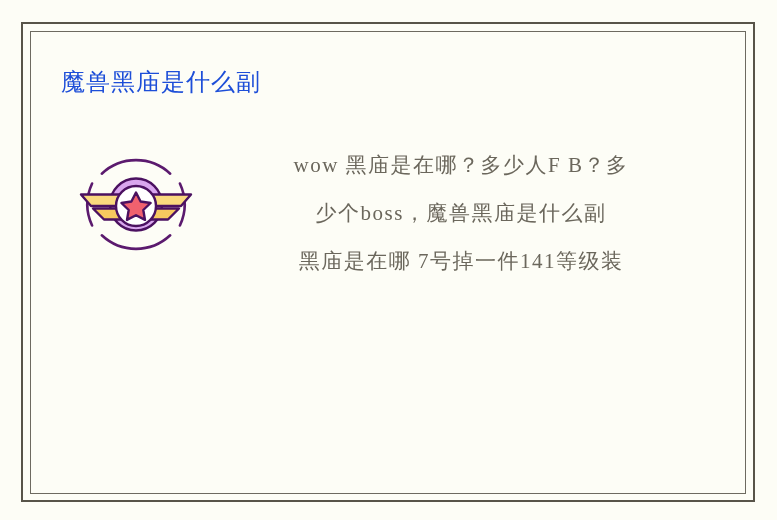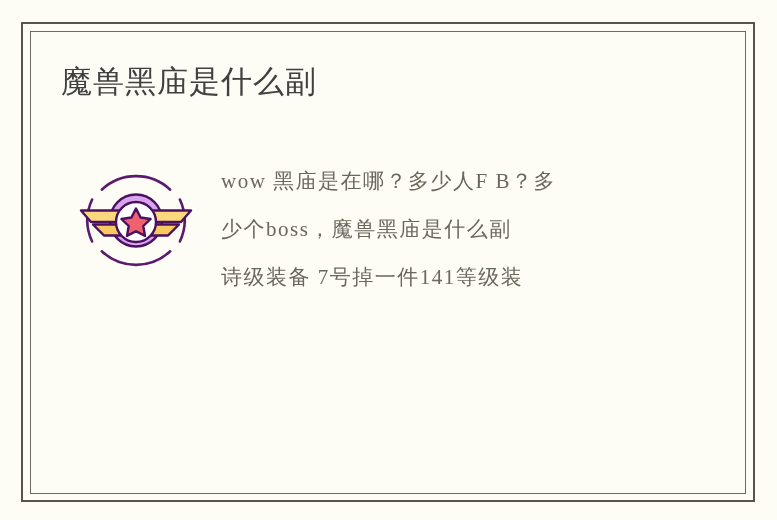--- a/index.html
+++ b/index.html
@@ -39,37 +39,38 @@
     height: 463px;
     border: 1px solid #6d6a60;
     box-sizing: border-box;
   }
 
   
   .page-title {
     position: absolute;
     left: 61px;
     top: 62px;
-    font-size: 31px;
+    font-size: 24px;
     line-height: 40px;
     letter-spacing: 1px;
-    color: #404040;
+    color: #1d4ed8;
     font-family: "Liberation Sans", sans-serif;
     font-weight: 400;
     white-space: nowrap;
   }
 
   
   .content-row {
     position: absolute;
     left: 61px;
-    top: 155px;
+    top: 139px;
     width: 640px;
     display: flex;
     align-items: flex-start;
+    text-align: center;
   }
 
   .badge-wrap {
     width: 150px;
     flex: 0 0 150px;
     display: flex;
     align-items: flex-start;
     justify-content: center;
     padding-top: 8px;
   }
@@ -125,18 +126,18 @@
 
         <circle cx="65" cy="59" r="20" fill="#ffffff" stroke="#4b1160" stroke-width="2.4"></circle>
 
         <path d="M 65 45.5 L 69.6 54.5 L 79.6 56 L 72.3 63 L 74 72.9 L 65 68.2 L 56 72.9 L 57.7 63 L 50.4 56 L 60.4 54.5 Z" fill="#f0616e" stroke="#4b1160" stroke-width="2.4" stroke-linejoin="round"></path>
       </svg>
     </div>
 
     <div class="answer-block">
       <div class="answer-line">wow 黑庙是在哪？多少人F B？多</div>
       <div class="answer-line">少个boss，魔兽黑庙是什么副</div>
-      <div class="answer-line">诗级装备  7号掉一件141等级装</div>
+      <div class="answer-line">黑庙是在哪  7号掉一件141等级装</div>
     </div>
 
   </div>
 
 </div>
 
 </body></html>

